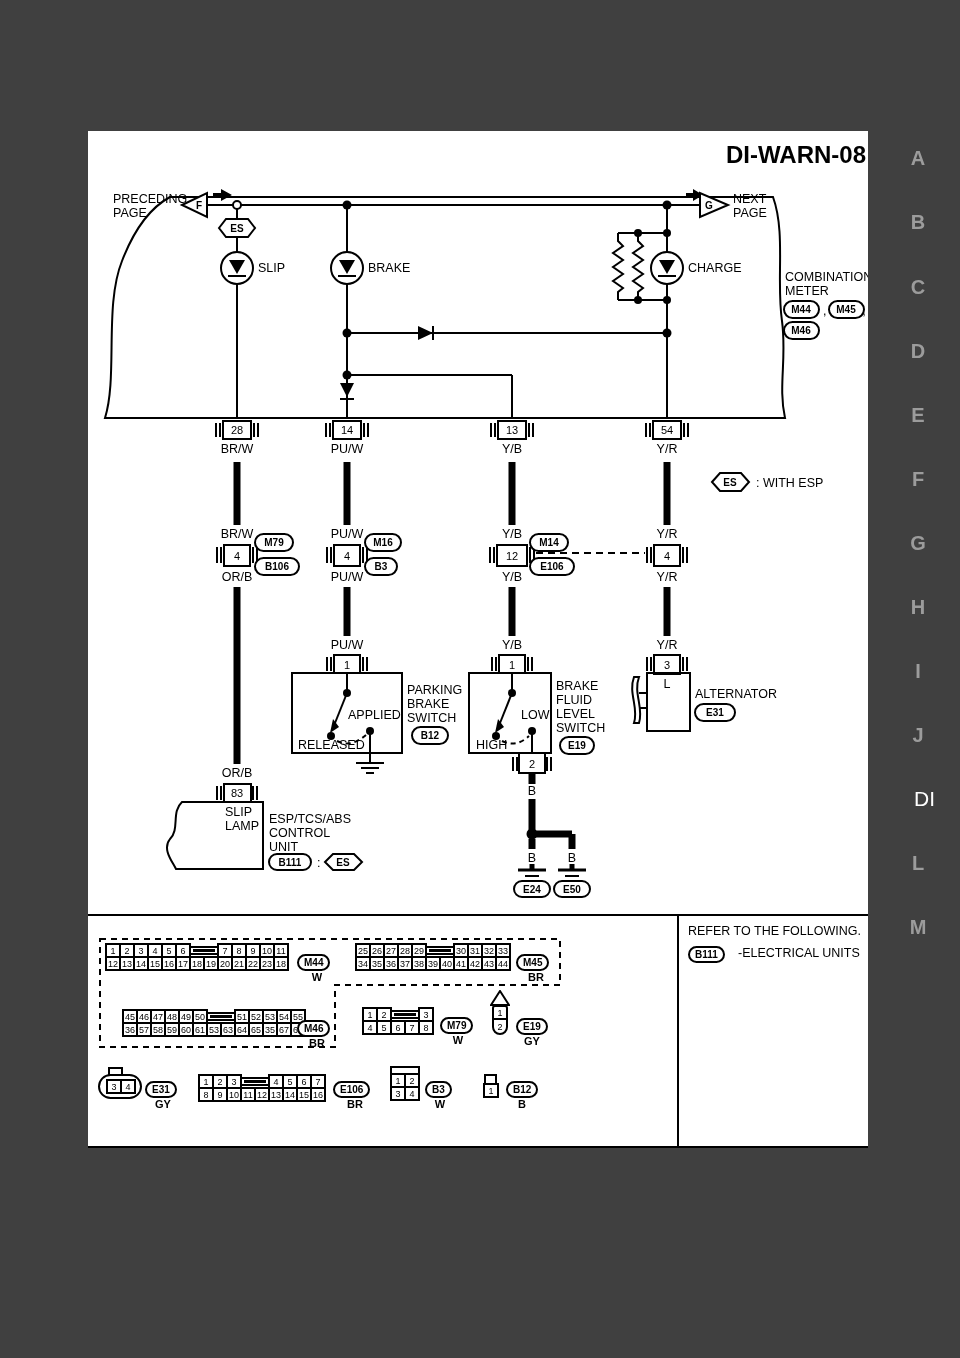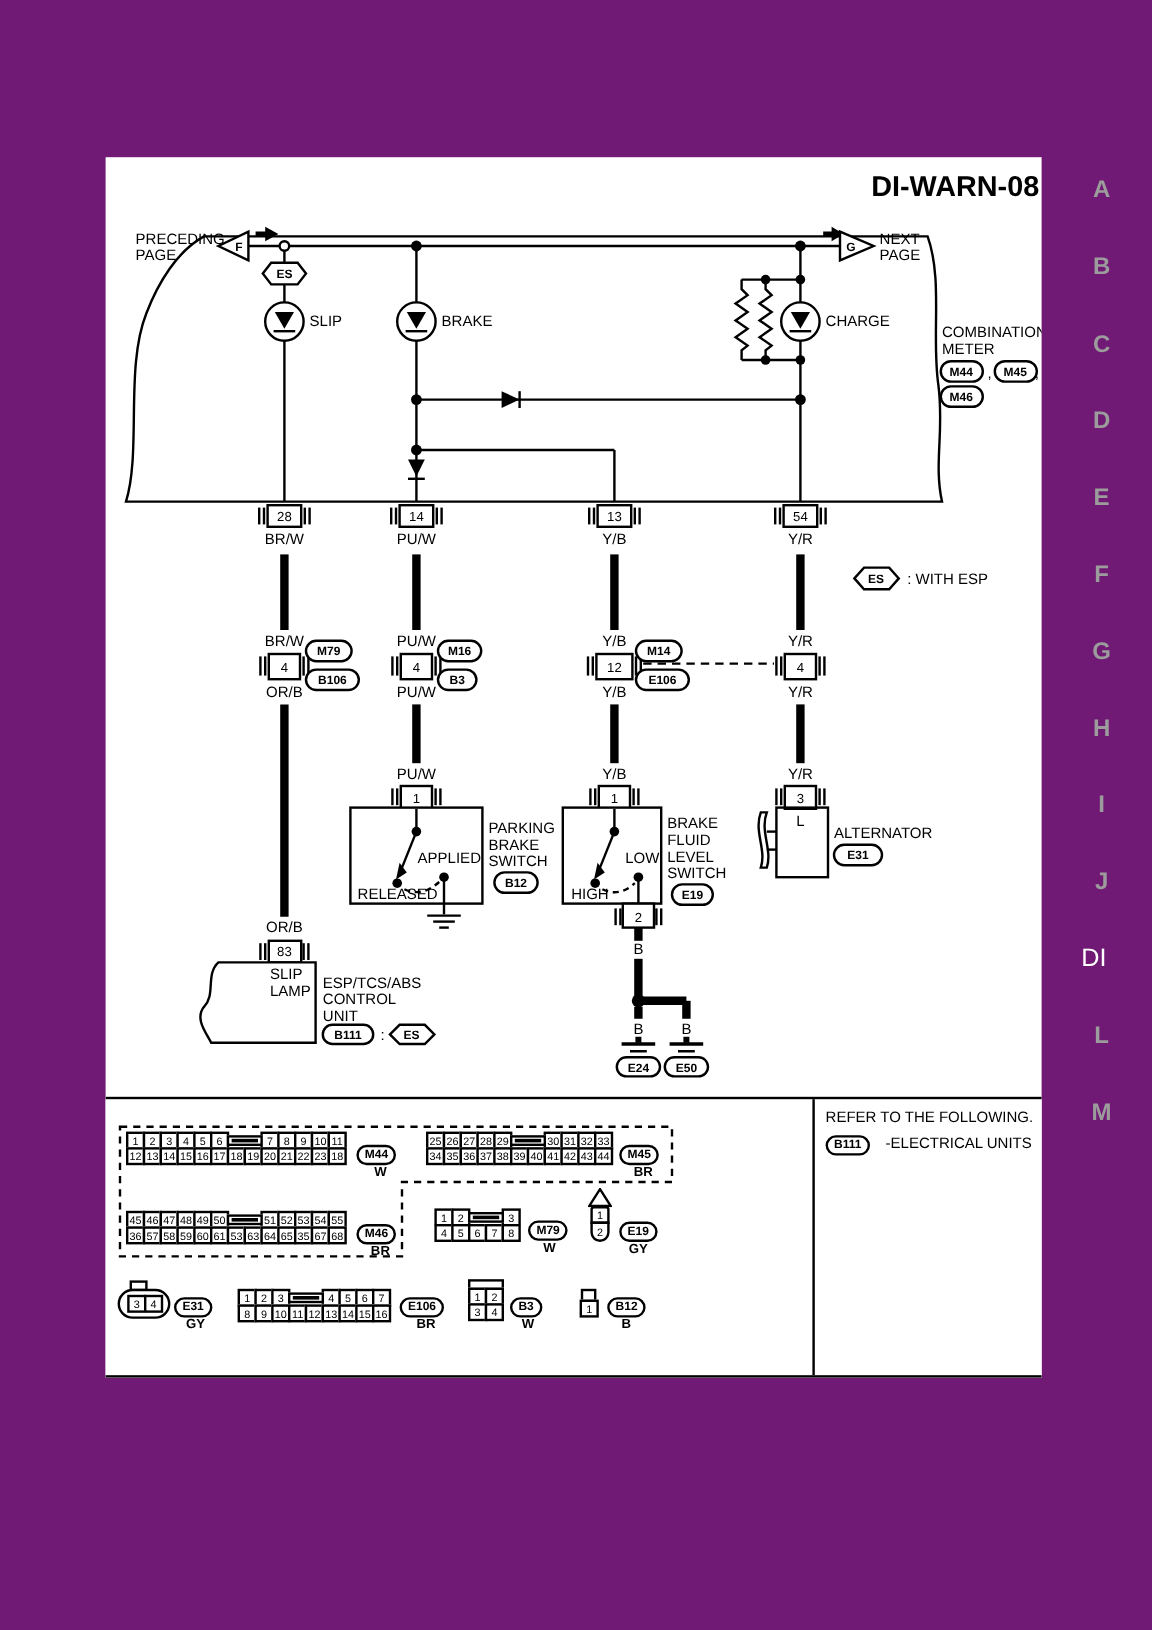--- a/index.html
+++ b/index.html
@@ -1,16 +1,16 @@
 <!DOCTYPE html>
 <html><head>
 <meta charset="utf-8">
 <style>
   html,body{margin:0;padding:0;background:#000;}
-  #page{position:relative;width:960px;height:1358px;background:#701a75;overflow:hidden;
+  #page{position:relative;width:960px;height:1358px;background:#404040;overflow:hidden;
         font-family:"Liberation Sans",sans-serif;}
   #white{position:absolute;left:88px;top:131px;width:780px;height:1017px;background:#fff;}
   svg text{font-family:"Liberation Sans",sans-serif;fill:#000;}
   .t12{font-size:12.5px;}
   .t11{font-size:11px;}
   .t10{font-size:10px;font-weight:bold;}
   .t24{font-size:24px;font-weight:bold;}
   
   #legend{position:absolute;left:0;top:783px;width:780px;height:234px;box-sizing:border-box;
           border-top:2px solid #000;border-bottom:2px solid #000;background:#fff;}
@@ -30,21 +30,21 @@
   .cap{box-sizing:border-box;border:2px solid #000;background:#fff;margin-bottom:-2px;}
   .stadium{box-sizing:border-box;border:2px solid #000;border-radius:13px;background:#fff;
            padding:3px 6px;display:flex;}
   .e19-body .cell{width:16px;}
   .e19-body .crow:first-child .cell{border-radius:3px 3px 0 0;}
   .e19-body .crow:last-child .cell{border-radius:0 0 8px 8px;height:17px;}
   .refer-line{position:absolute;font-size:12.5px;color:#000;}
   
   .side-letter{position:absolute;left:903px;width:30px;text-align:center;
                color:#9c9c9c;font-weight:bold;font-size:20px;}
-  .side-current{position:absolute;left:901px;width:34px;text-align:left;
+  .side-current{position:absolute;left:901px;width:34px;text-align:right;
                 color:#fff;font-weight:normal;font-size:21px;}
   .watermark{position:absolute;right:12px;top:1386px;color:#8d8d8d;font-size:31px;margin-top:20px;}
 </style>
 </head>
 <body>
 
 <div id="page">
   <div id="white">
 
     <svg width="780" height="783" viewBox="0 0 780 783">
@@ -453,21 +453,21 @@
             <div class="cell">40</div>
             <div class="cell">41</div>
             <div class="cell">42</div>
             <div class="cell">43</div>
             <div class="cell">44</div>
           </div>
         </div>
       <div class="abs" style="left:428px;top:36px;"><span class="tag">M45</span></div>
       <div class="clr" style="left:428px;top:55px;width:40px;">BR</div>
 
-      <div class="abs" style="left:17px;top:93px;">
+      <div class="abs" style="left:34px;top:93px;">
           <div class="crow">
             <div class="cell">45</div>
             <div class="cell">46</div>
             <div class="cell">47</div>
             <div class="cell">48</div>
             <div class="cell">49</div>
             <div class="cell">50</div>
             <div class="key"></div>
             <div class="cell">51</div>
             <div class="cell">52</div>

